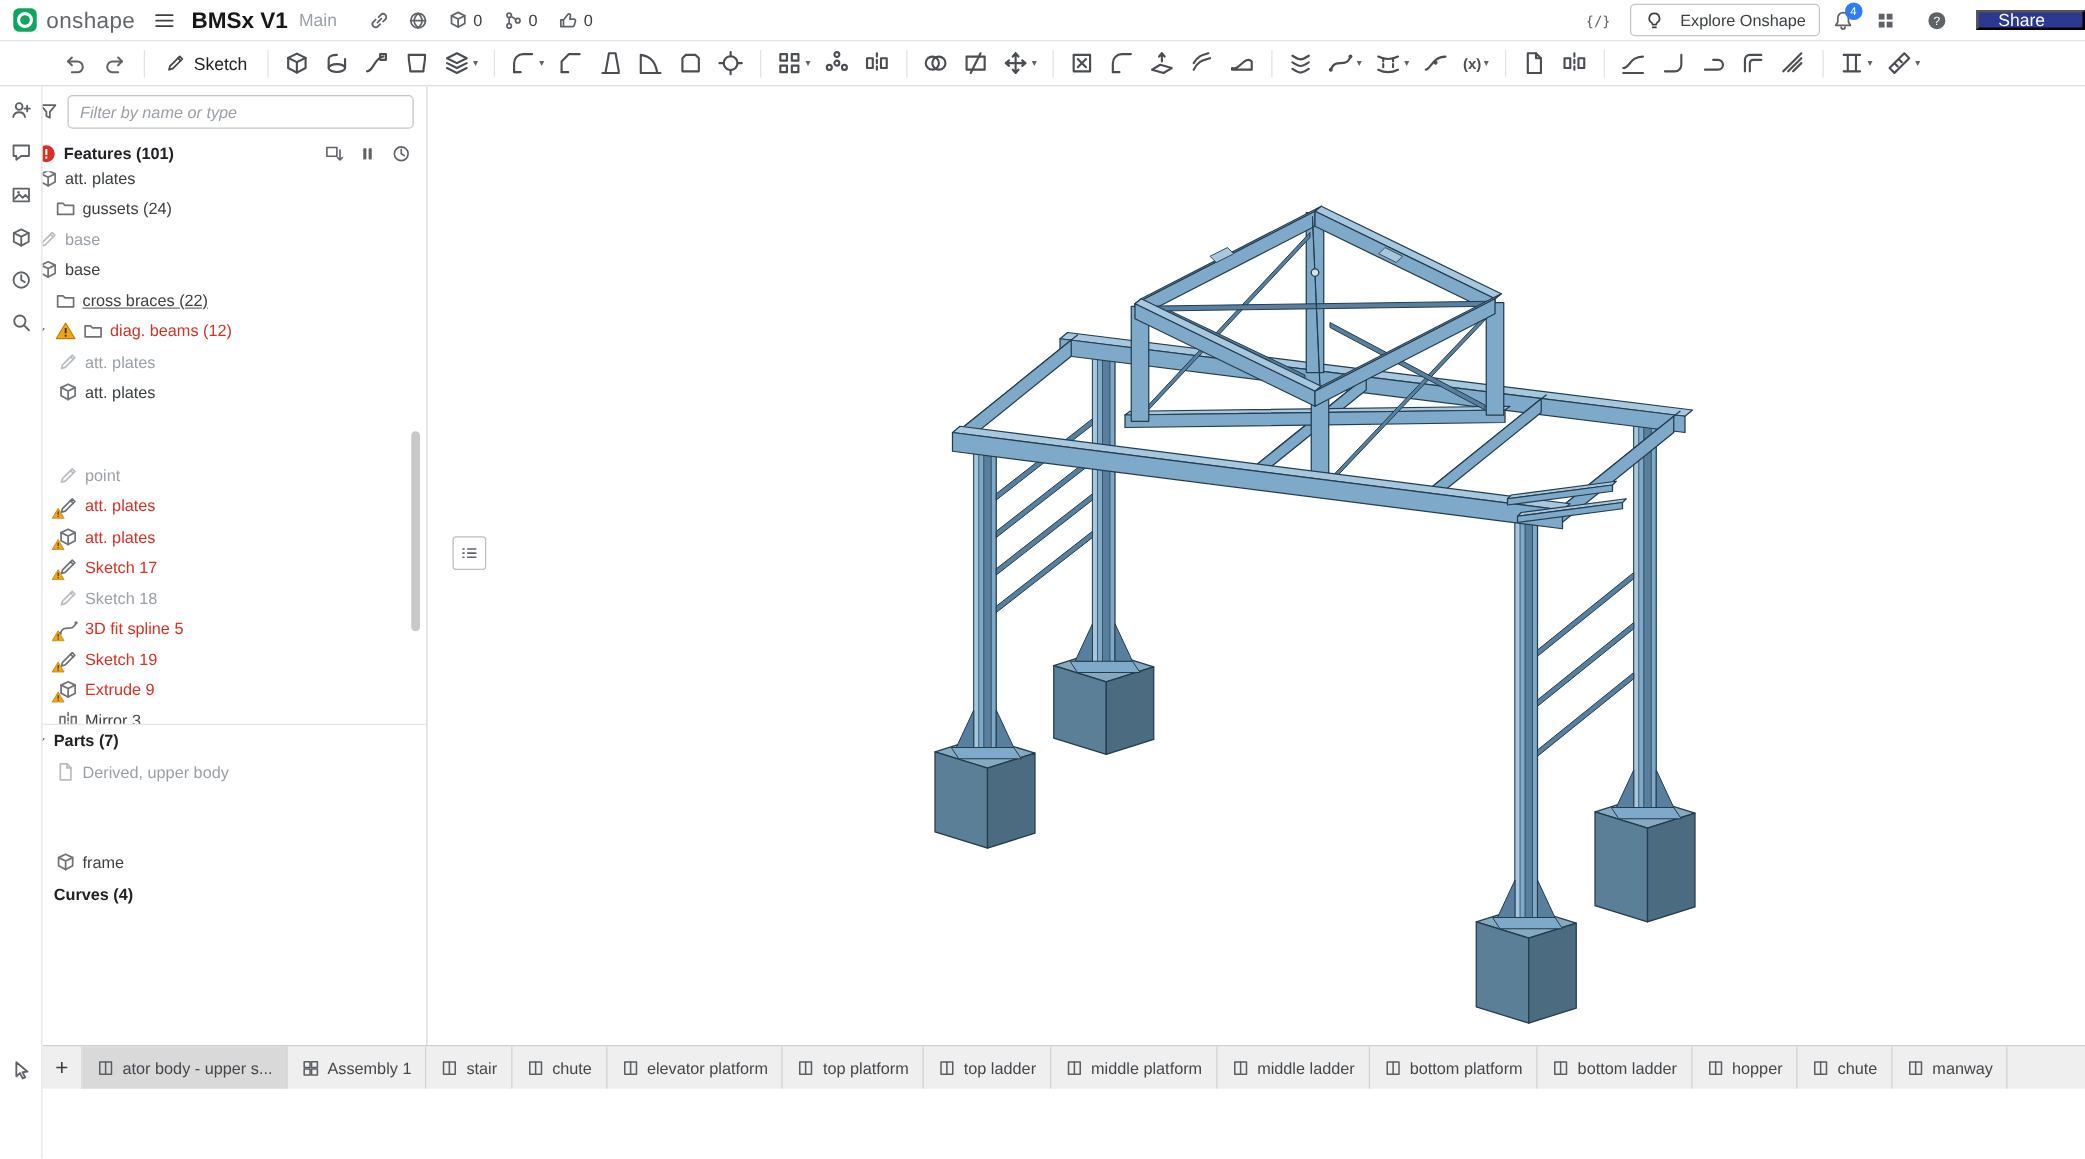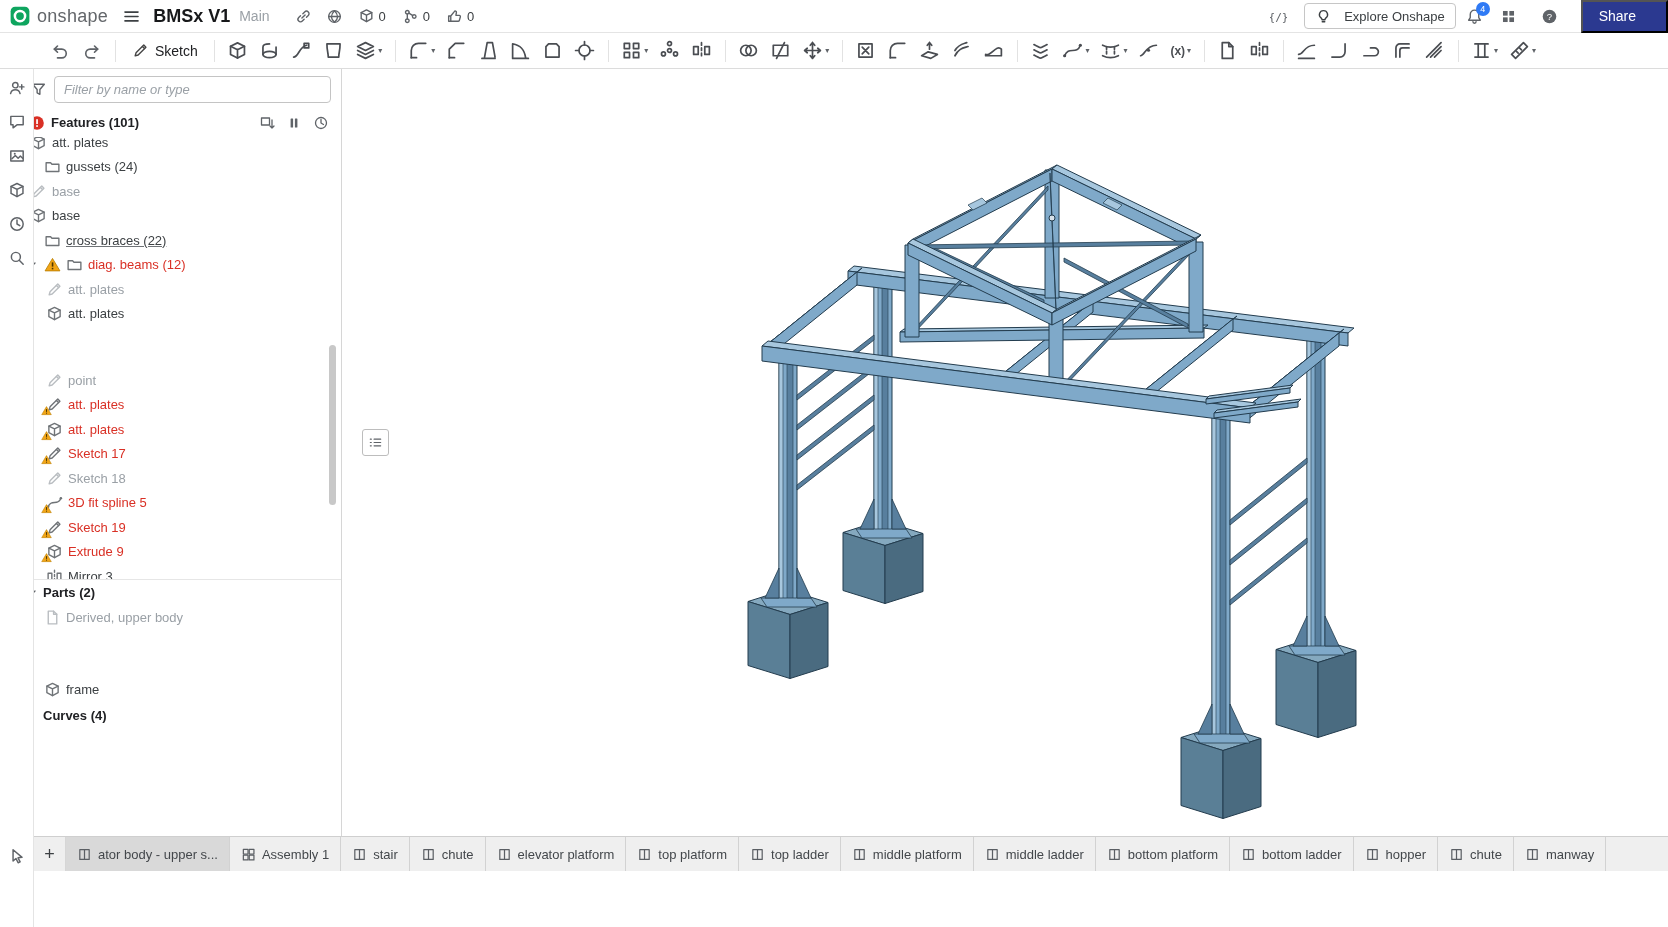--- a/index.html
+++ b/index.html
@@ -18,21 +18,21 @@
 .workspace{font-size:14px;color:#9aa0a6;margin-right:18px}
 .tb-ic{color:#5f6368;margin:0 7px;cursor:default}
 .stat{display:flex;align-items:center;gap:4px;margin:0 8px;color:#5f6368;font-size:13px}
 .stat b{font-weight:normal;color:#3c4043}
 .tb-right{margin-left:auto;display:flex;align-items:center;gap:10px;padding-right:0}
 .explore-btn{display:flex;align-items:center;gap:12px;height:26px;padding:0 10px;
   border:1px solid #c6c6c6;border-radius:4px;font-size:13px;color:#3c4043;background:#fff;white-space:nowrap}
 .bellwrap{position:relative;display:inline-flex;color:#5f6368}
 .badge{position:absolute;top:-6px;right:-7px;min-width:14px;height:14px;border-radius:7px;
   color:#fff;font-size:9px;display:flex;align-items:center;justify-content:center;padding:0 3px}
-.share-btn{height:33px;color:#fff;font-size:14px;display:flex;align-items:center;
+.share-btn{height:16px;color:#fff;font-size:14px;display:flex;align-items:center;
   padding:0 30px 0 16px;margin-left:6px;white-space:nowrap}
 
 .toolbar{position:absolute;left:0;top:33px;width:1668px;height:36px;background:#fff;
   border-bottom:1px solid #dcdcdc;display:flex;align-items:center;padding-left:44px;z-index:8}
 .tbtn{color:#5f6368;width:20px;height:20px;margin:0 6px}
 .tdiv{width:1px;height:22px;background:#e2e2e2;margin:0 7px}
 .sketch-btn{display:flex;align-items:center;gap:6px;font-size:14px;color:#202124;
   padding:3px 9px;border-radius:3px}
 .sketch-btn .ic{color:#444}
 #toolbar-tools{display:flex;align-items:center}
@@ -825,21 +825,21 @@
         </div>
       </div>
     <div class="scrollthumb"></div>
   </div>
   <div class="sect-head first">
     <span class="chev" id="ic-chevd-parts">
         <svg viewBox="0 0 16 16">
           <path class="st" d="M4 6l4 4 4-4"></path>
         </svg>
       </span>
-    <span class="title">Parts (2)</span>
+    <span class="title">Parts (7)</span>
   </div>
   <div id="parts-rows">
       <div class="feat-row suppressed" style="padding-left: 26px;">
         <span class="iconwrap">
           <svg viewBox="0 0 16 16">
             <path class="st" d="M4 2h5l3 3v9H4z"></path>
             <path class="st" d="M9 2v3h3"></path>
           </svg>
         </span>
         <span class="lbl">Derived, upper body</span>

